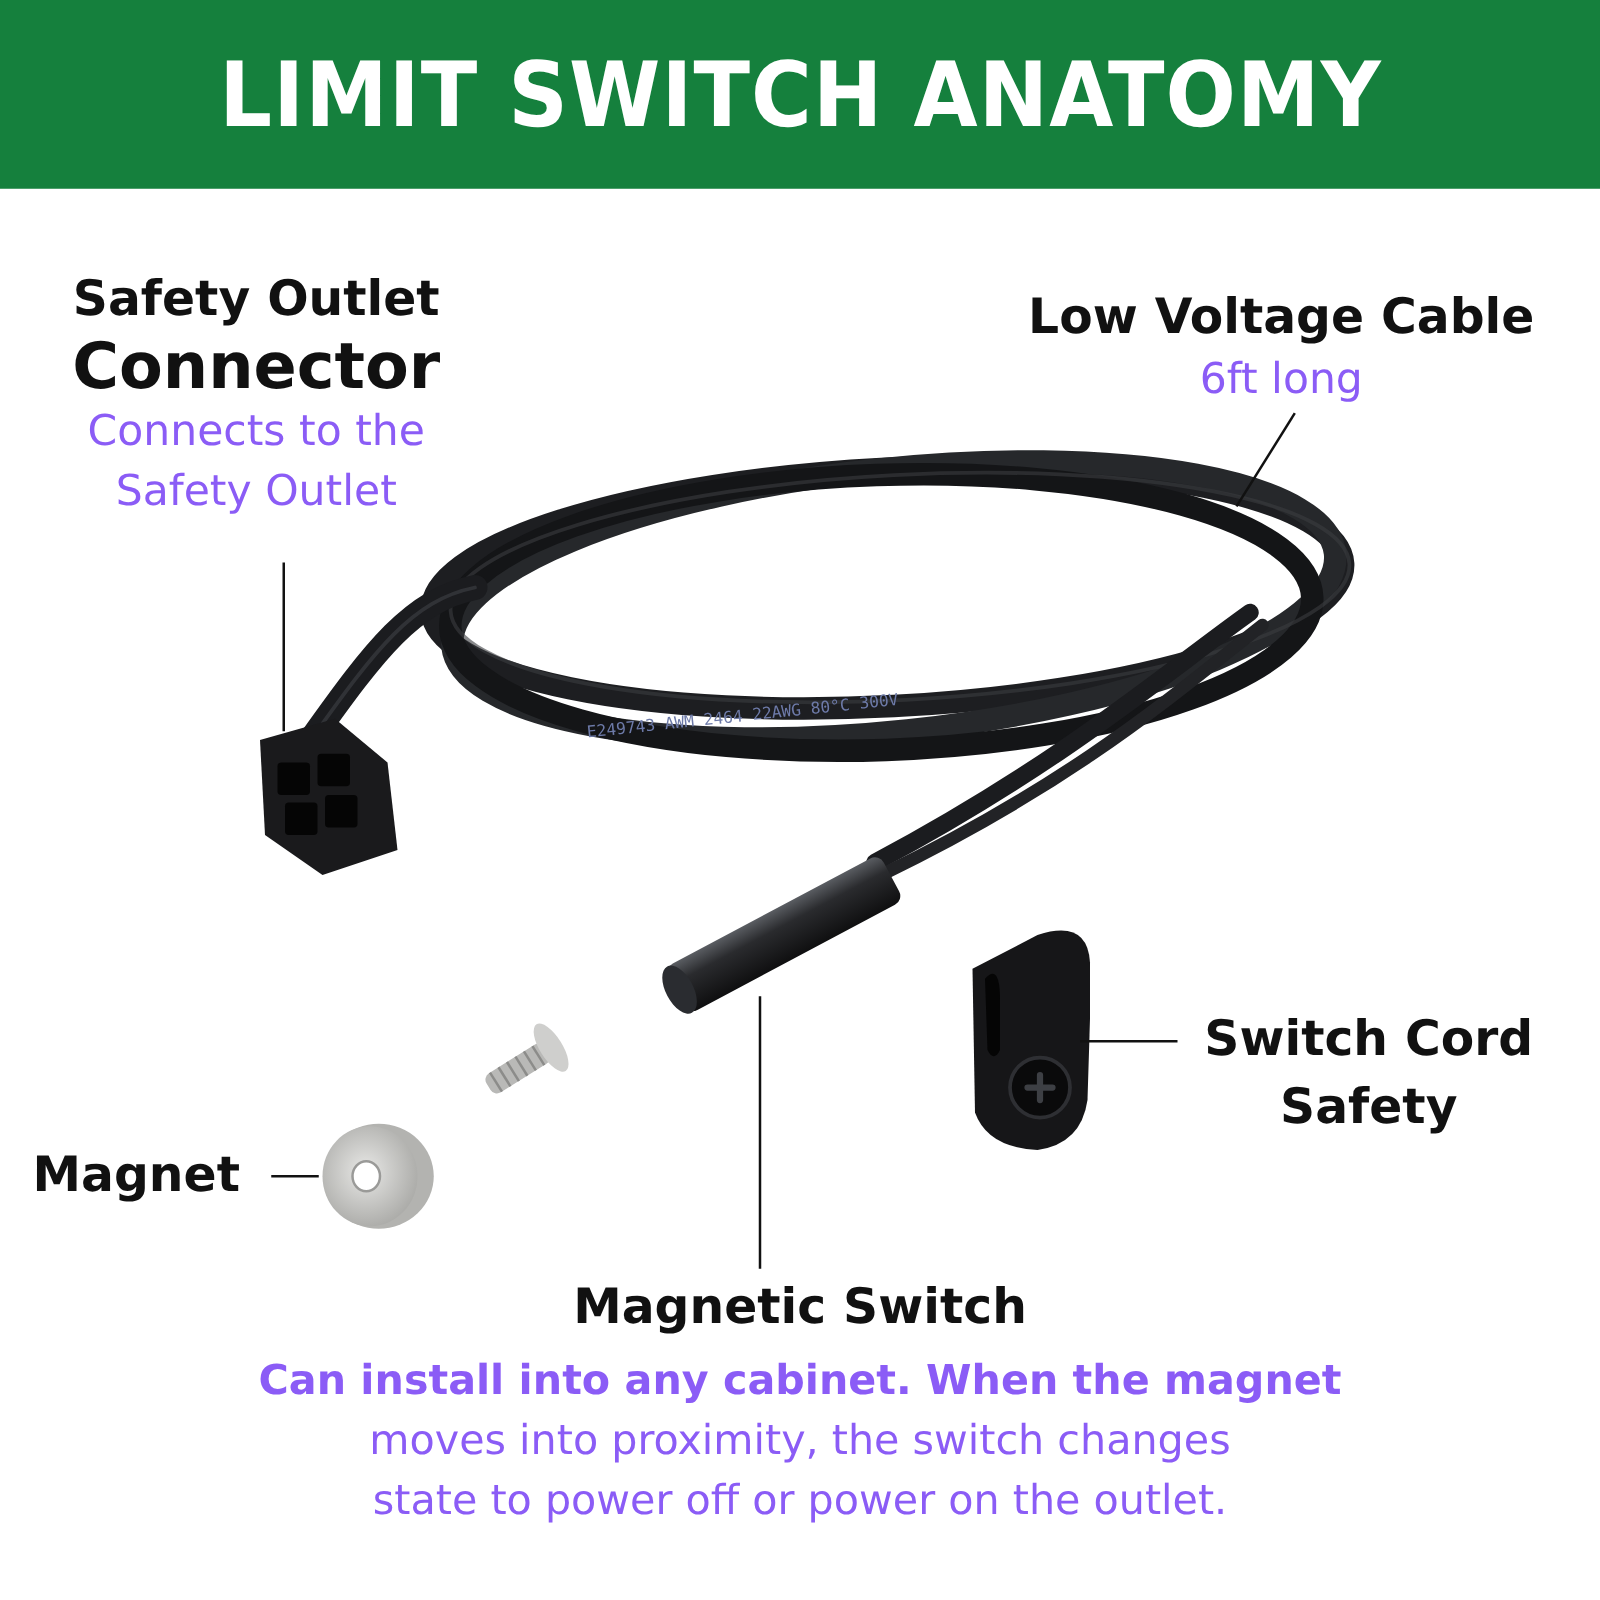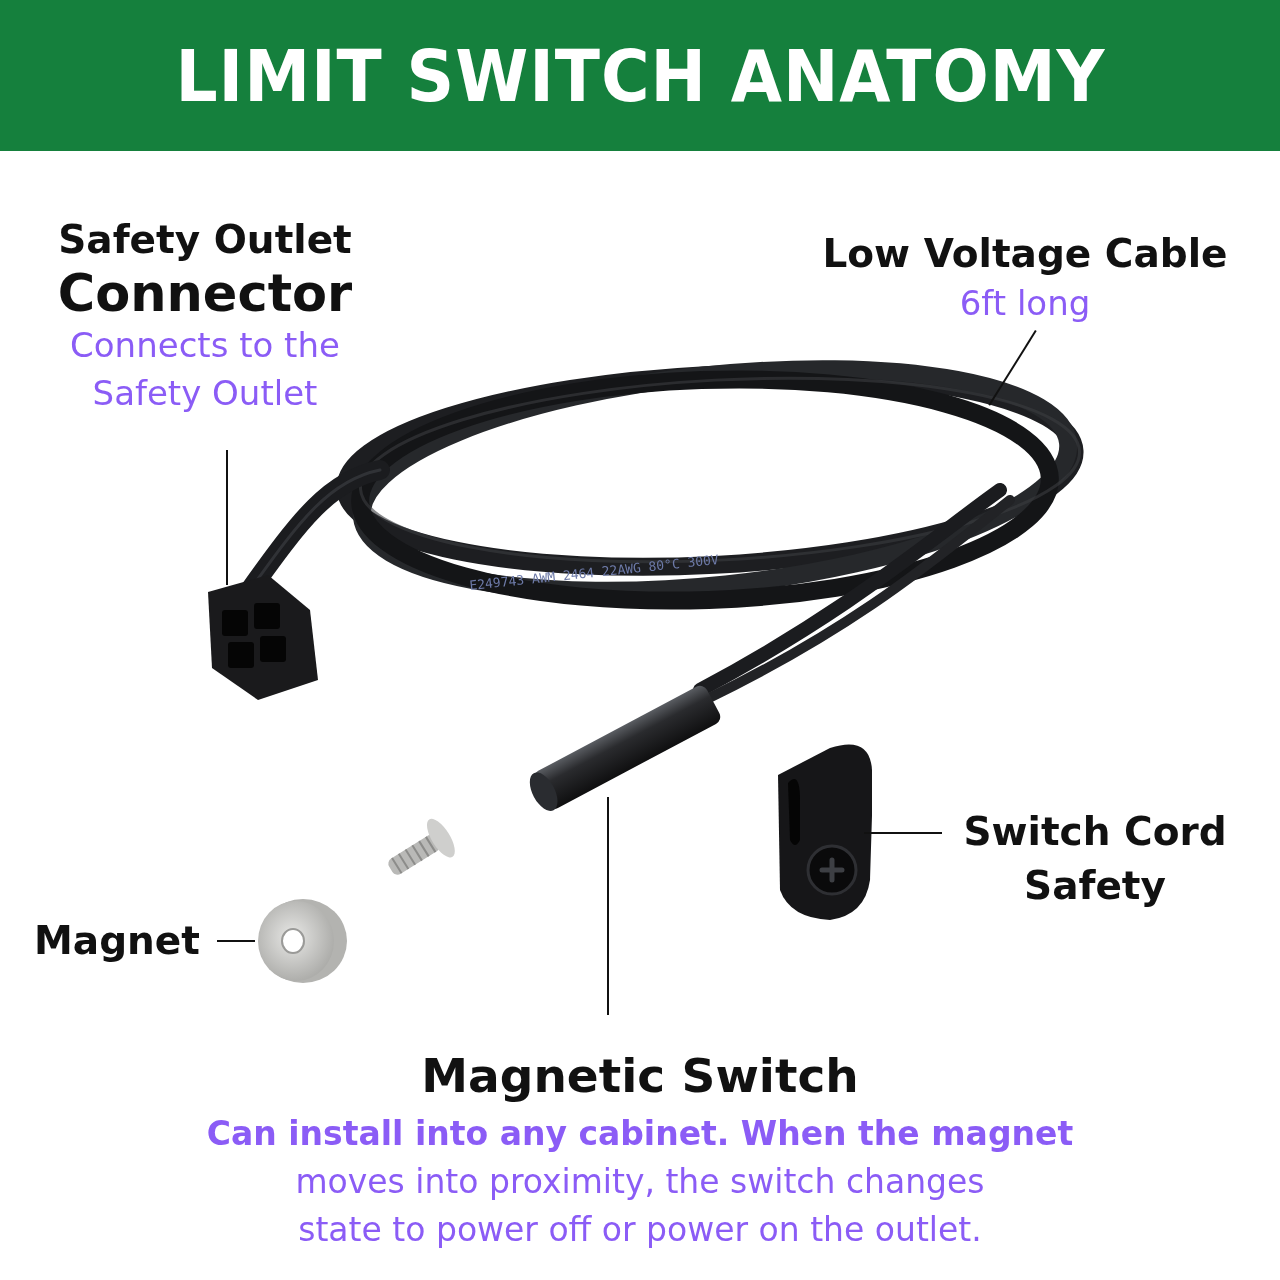--- a/index.html
+++ b/index.html
@@ -110,22 +110,22 @@
 <div class="label" style="left:800px; top:226px; width:450px;">
   <div class="bold" style="font-size:39px; line-height:56px;">Low Voltage Cable</div>
   <div class="light" style="font-size:34px; line-height:42px;">6ft long</div>
 </div>
 
 <div class="label" style="left:950px; top:805px; width:290px;">
   <div class="bold" style="font-size:39px; line-height:54px;">Switch Cord</div>
   <div class="bold" style="font-size:39px; line-height:54px;">Safety</div>
 </div>
 
-<div class="label" style="left:34px; top:914px; width:182px; text-align:left;">
+<div class="label" style="left:18px; top:914px; width:182px; text-align:center;">
   <div class="bold" style="font-size:39px; line-height:54px;">Magnet</div>
 </div>
 
 <div class="label" style="left:180px; top:1018px; width:920px;">
-  <div class="bold" style="font-size:47px; line-height:56px;margin-top:30px;">Magnetic Switch</div>
+  <div class="bold" style="font-size:39px; line-height:56px;">Magnetic Switch</div>
   <div class="light" style="font-size:33px; line-height:48px; margin-top:6px;font-weight:bold;">Can install into any cabinet. When the magnet</div>
   <div class="light" style="font-size:33px; line-height:48px;">moves into proximity, the switch changes</div>
   <div class="light" style="font-size:33px; line-height:48px;">state to power off or power on the outlet.</div>
 </div>
 
 </body></html>

